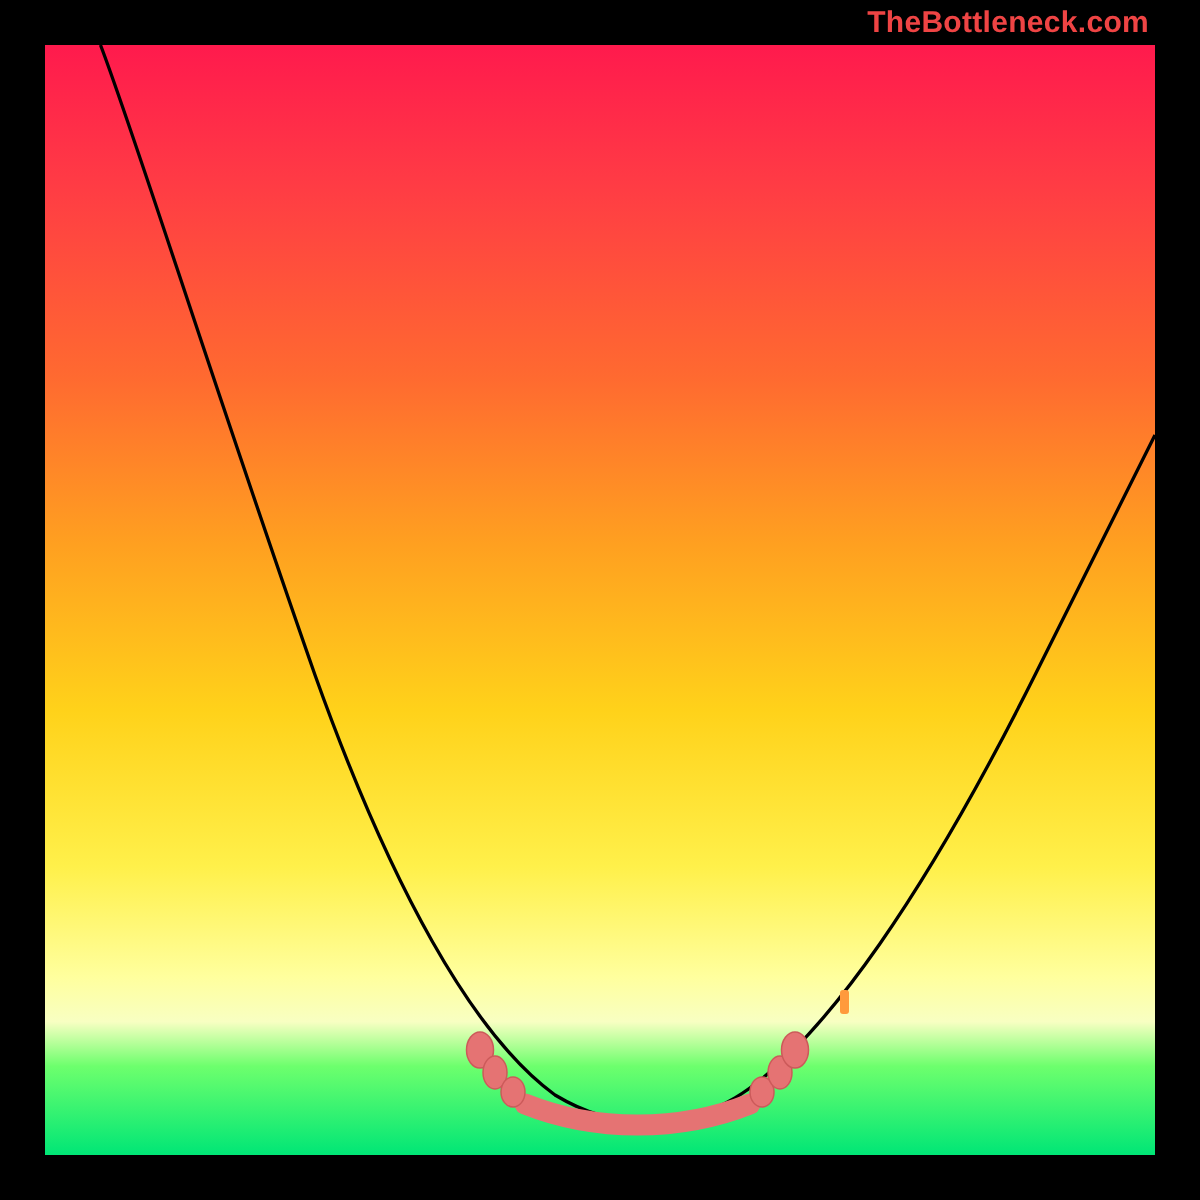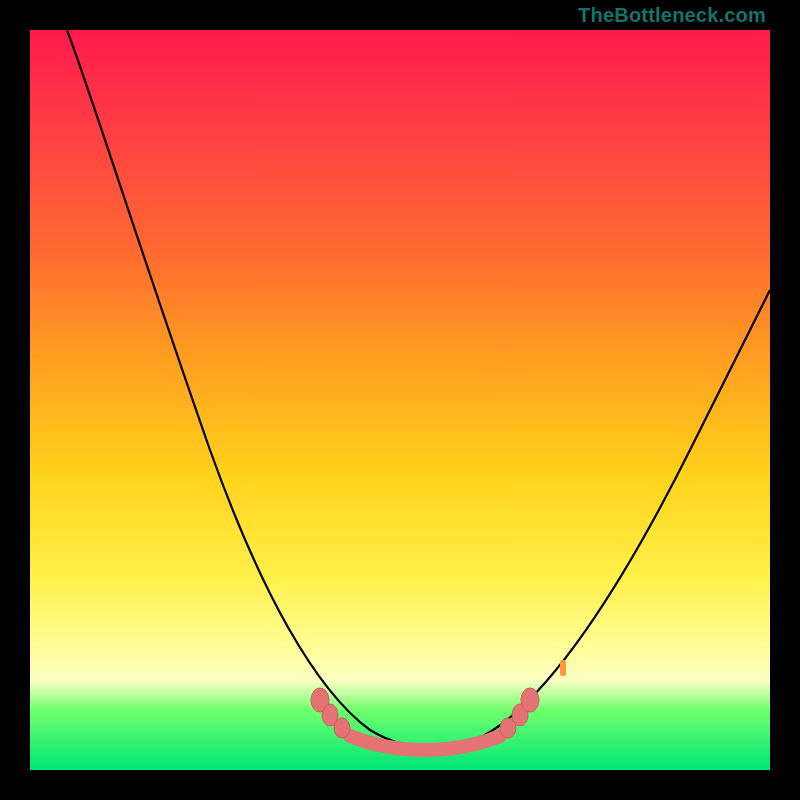--- a/index.html
+++ b/index.html
@@ -37,21 +37,21 @@
       #6dff6d 92%,
       #00e676 100%
     );
   }
   .watermark {
     position: absolute;
     top: 4px;
     right: 34px;
     font-size: 20px;
     font-weight: 600;
-    color: #0f766e;
+    color: #ef4444;
     letter-spacing: 0.2px;
     user-select: none;
   }
   svg.curve {
     position: absolute;
     left: 0;
     top: 0;
     width: 740px;
     height: 740px;
     overflow: visible;

